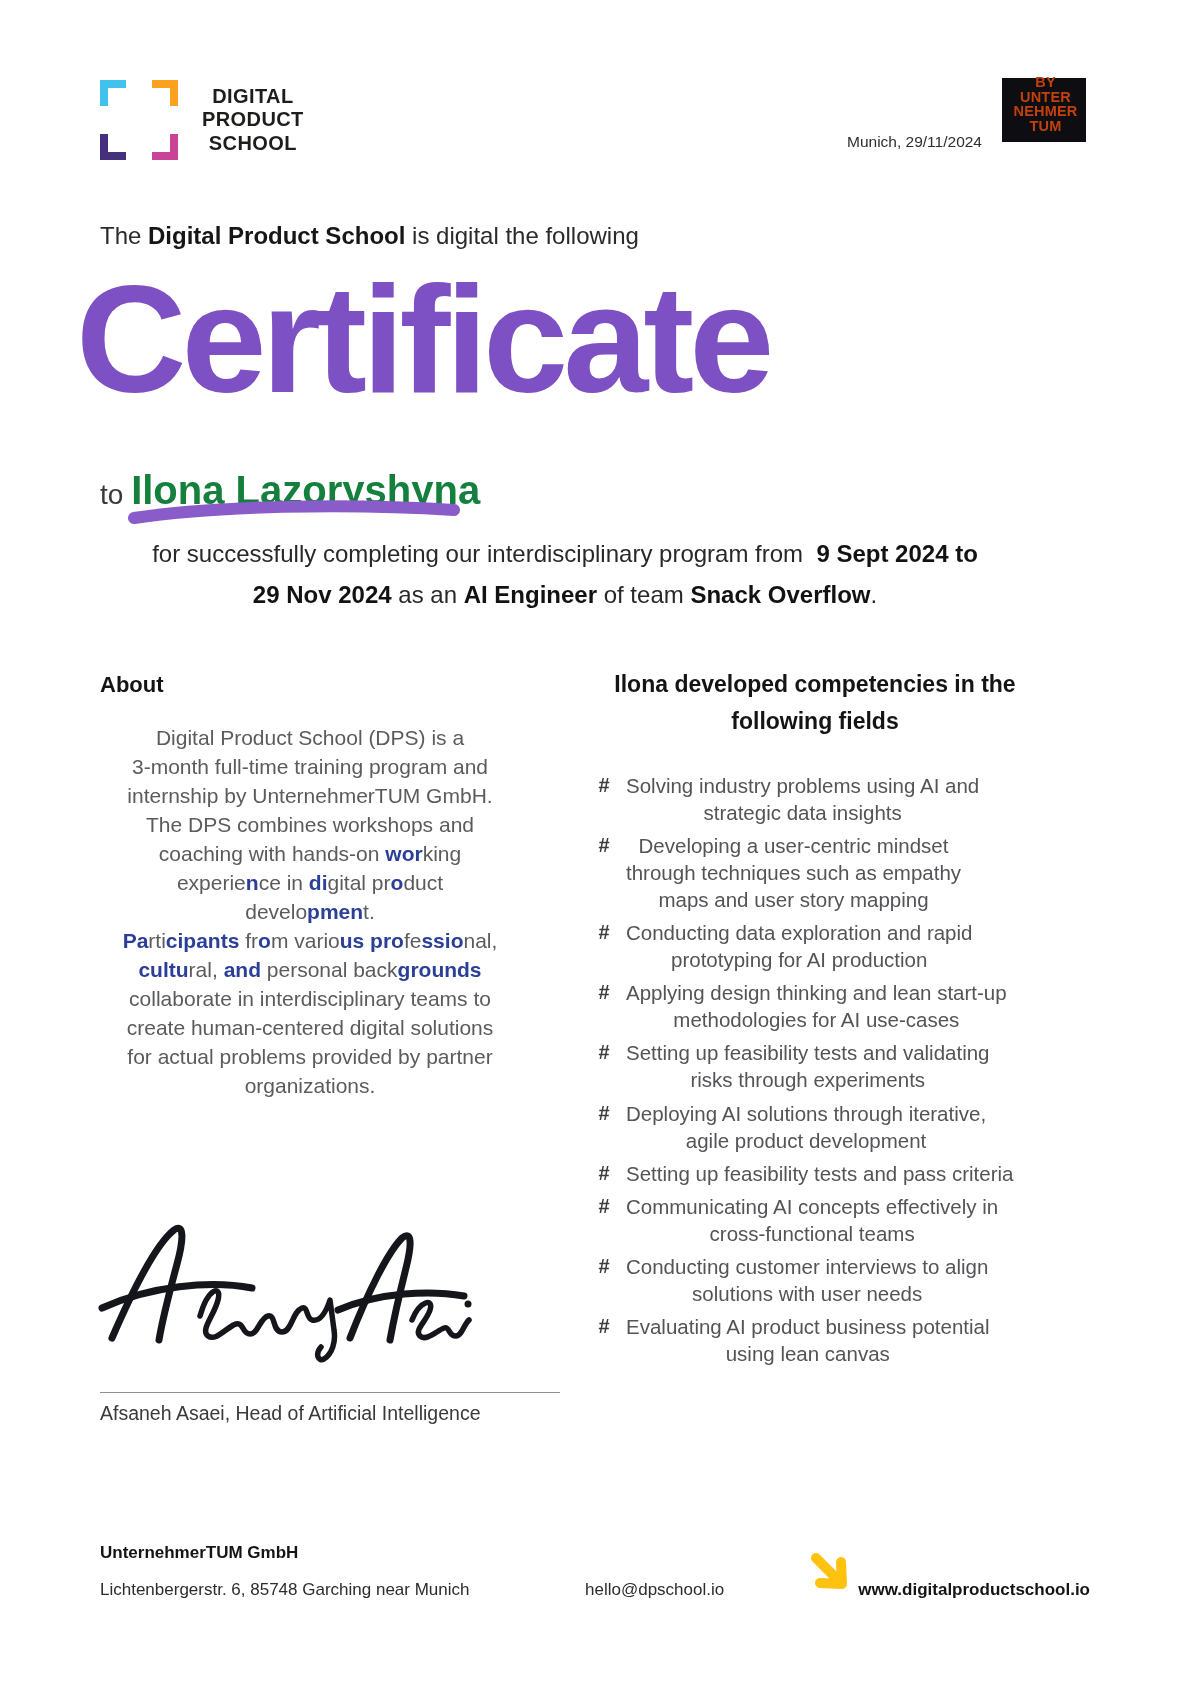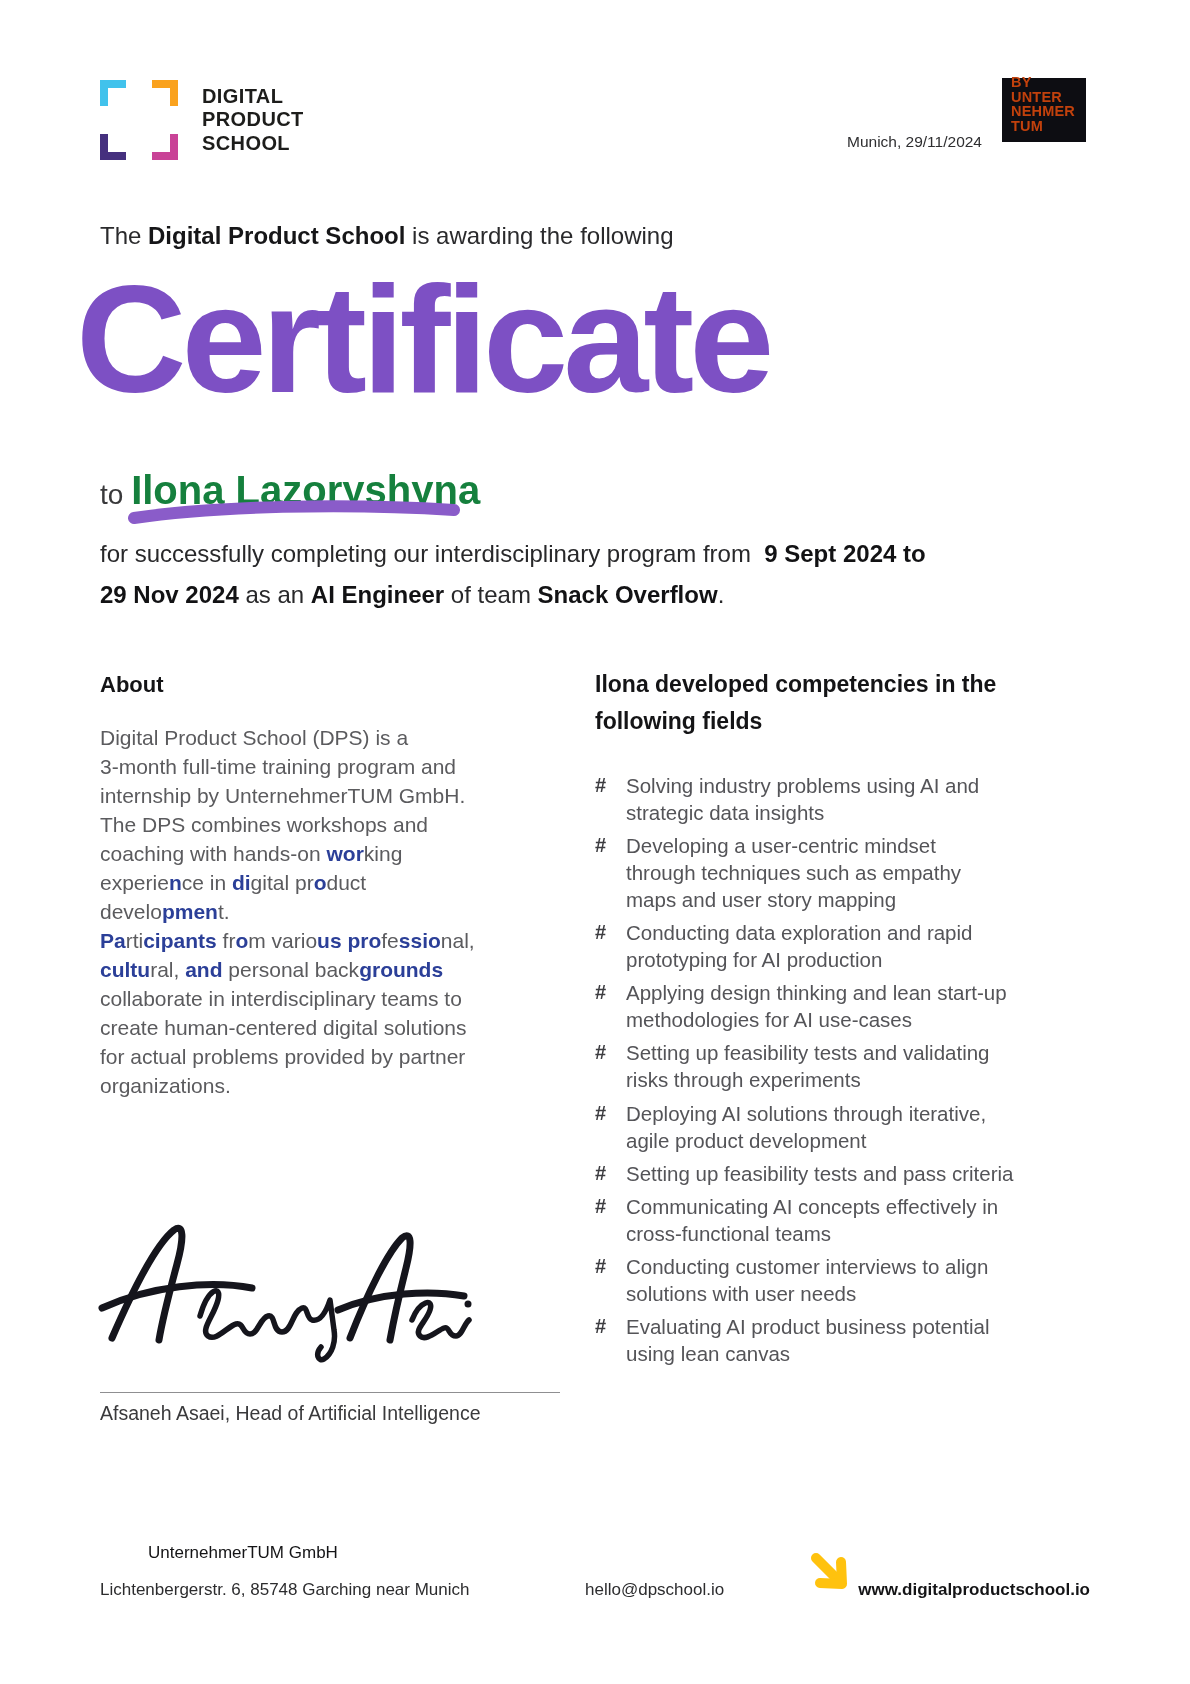--- a/index.html
+++ b/index.html
@@ -1,18 +1,18 @@
 <!DOCTYPE html>
 <html><head>
 <meta charset="utf-8">
 <style>
   html,body { margin:0; padding:0; background:#ffffff; }
   .page {
     position:relative; width:1190px; height:1684px; background:#ffffff;
-    font-family:"Liberation Sans", sans-serif; color:#1d1d1f; overflow:hidden;
+    font-family:"Liberation Sans", sans-serif; color:#1d1d1f; overflow:hidden;text-align:center;
   }
 
   
   .logo { position:absolute; left:100px; top:80px; display:flex; align-items:center; gap:24px; }
   .logo-mark { position:relative; width:78px; height:80px; }
   .corner { position:absolute; width:26px; height:26px; box-sizing:border-box; }
   .corner.tl { left:0; top:0;   border-left:8px solid #41C2EC;  border-top:8px solid #41C2EC; }
   .corner.tr { right:0; top:0;  border-right:8px solid #FAA21E; border-top:8px solid #FAA21E; }
   .corner.bl { left:0; bottom:0;border-left:8px solid #45307E;  border-bottom:8px solid #45307E; }
   .corner.br { right:0; bottom:0;border-right:8px solid #C94397;border-bottom:8px solid #C94397; }
@@ -56,21 +56,21 @@
   .comp-list { position:absolute; left:595px; top:772px; width:505px; }
   .comp-item { display:flex; gap:13px; margin-bottom:6px; font-size:20.5px; line-height:1.32; color:#545458; white-space:pre-line; }
   .hash { font-weight:800; color:#3c3c40; flex:0 0 18px; font-size:20px; }
 
   
   .signature { position:absolute; left:98px; top:1198px; }
   .sig-line { position:absolute; left:100px; top:1392px; width:460px; border-top:1.5px solid #8f8f91; }
   .sig-name { position:absolute; left:100px; top:1402px; font-size:19.5px; color:#3a3a3c; }
 
   
-  .footer-company { position:absolute; left:100px; top:1543px; font-size:17px; font-weight:400; color:#141416;margin-left:48px; }
+  .footer-company { position:absolute; left:100px; top:1543px; font-size:17px; font-weight:700; color:#141416; }
   .footer-address { position:absolute; left:100px; top:1580px; font-size:17px; color:#2c2c2e; }
   .footer-email   { position:absolute; left:585px; top:1580px; font-size:17px; color:#2c2c2e; text-decoration:none; }
   .footer-arrow   { position:absolute; left:806px; top:1548px; }
   .footer-site    { position:absolute; right:100px; top:1580px; font-size:17px; font-weight:800; color:#141416; text-decoration:none; }
 </style>
 </head>
 <body>
 
 <div class="page">
 
@@ -90,21 +90,21 @@
 
   <div class="dateline">Munich, 29/11/2024</div>
 
   <div class="badge">
     <div class="badge-line">BY</div>
     <div class="badge-line">UNTER</div>
     <div class="badge-line">NEHMER</div>
     <div class="badge-line">TUM</div>
   </div>
 
-  <div class="intro"><span>The </span><span class="b">Digital Product School</span><span> is awarding the following</span></div>
+  <div class="intro"><span>The </span><span class="b">Digital Product School</span><span> is digital the following</span></div>
 
   <div class="cert-title">Certificate</div>
 
   <div class="recipient"><span>to </span><span class="name">Ilona Lazoryshyna</span></div>
 
   <svg class="swoosh" width="340" height="30" viewBox="0 0 340 30">
     <path d="M10 20 C90 8 220 5 330 12" stroke="#8A5CC9" stroke-width="12" stroke-linecap="round" fill="none"></path>
   </svg>
 
   <div class="program"><span>for successfully completing our interdisciplinary program from  </span><span class="seg-bold">9 Sept 2024 to</span><br><span class="seg-bold">29 Nov 2024</span><span> as an </span><span class="seg-bold">AI Engineer</span><span> of team </span><span class="seg-bold">Snack Overflow</span><span>.</span></div>

